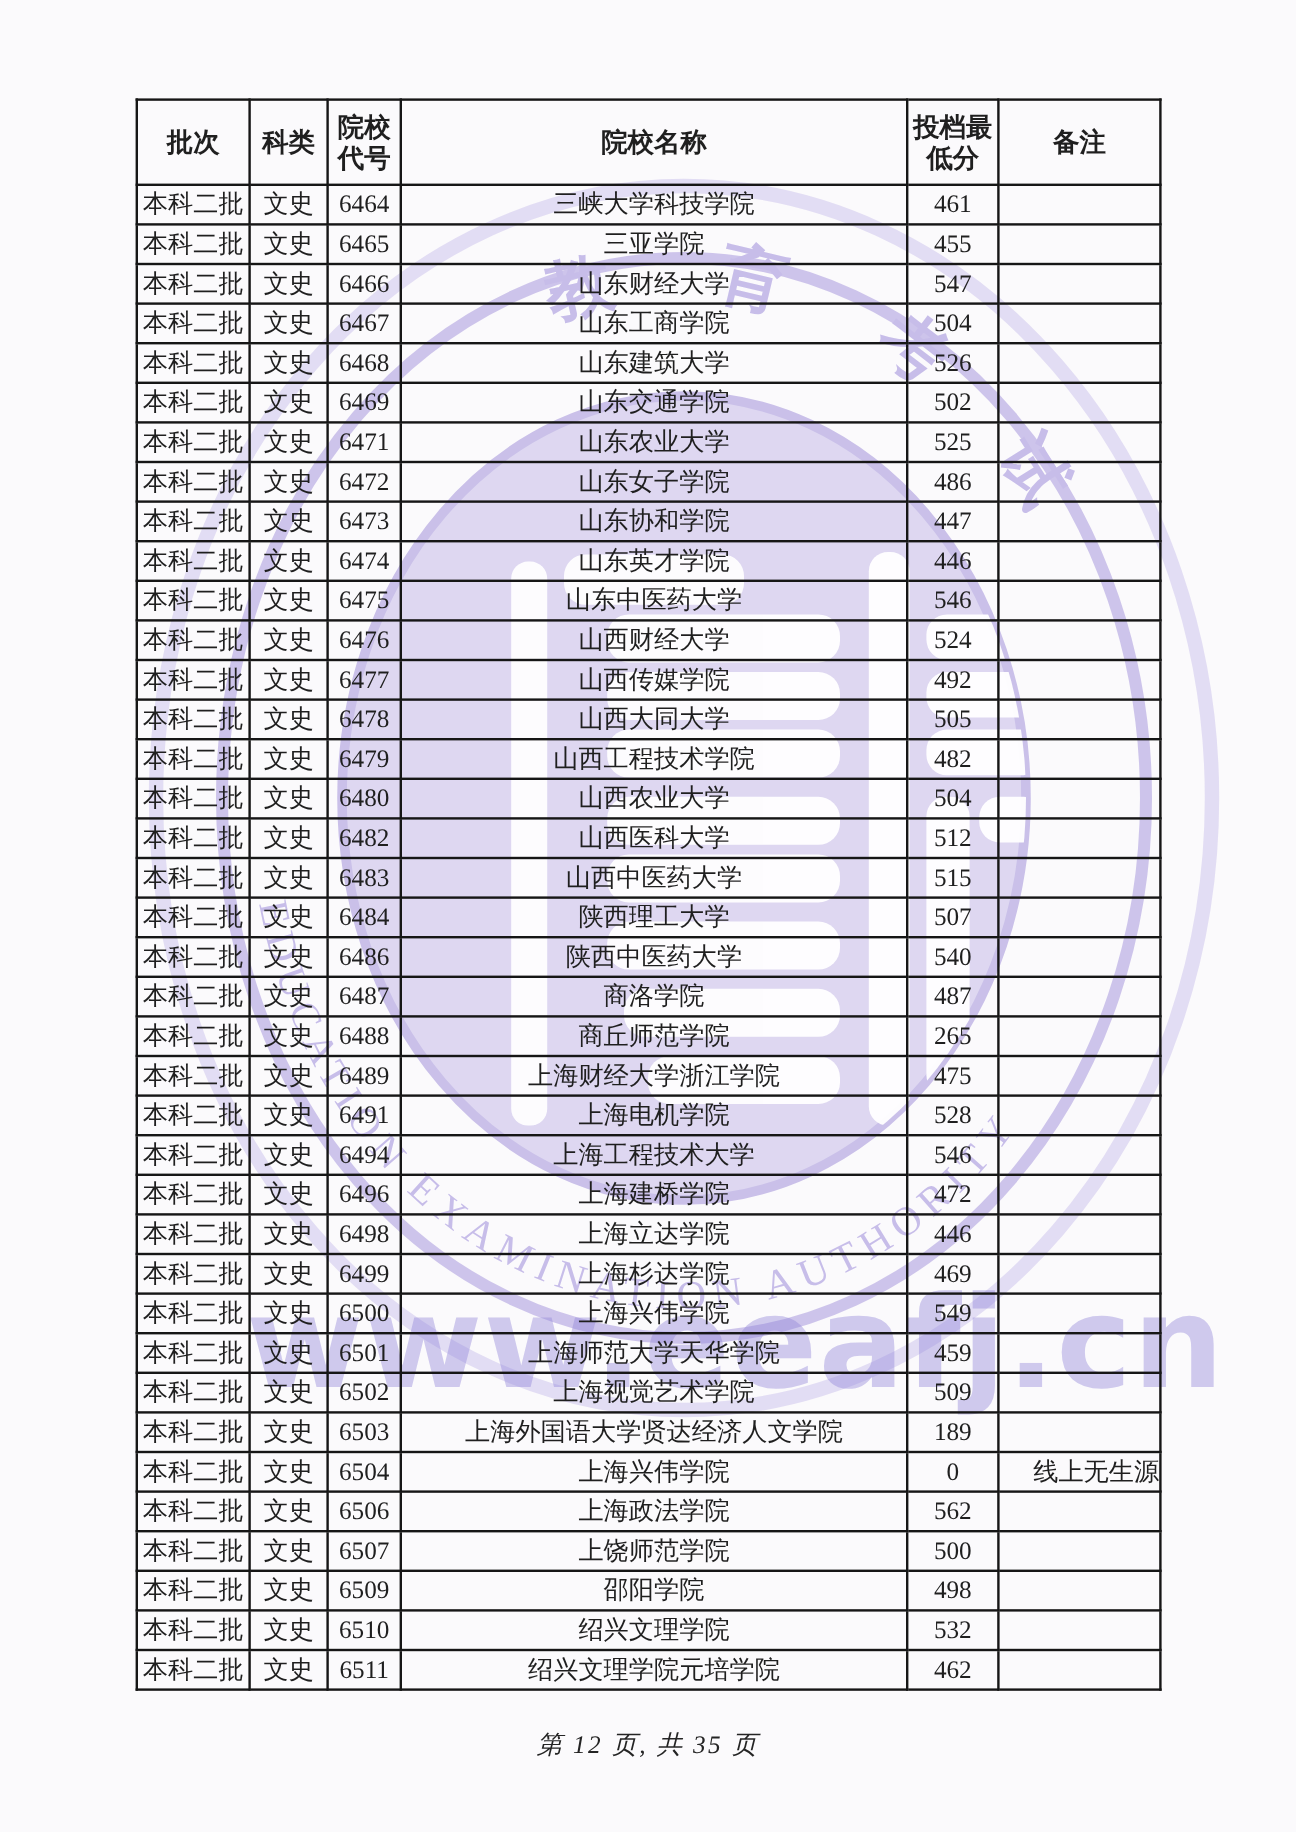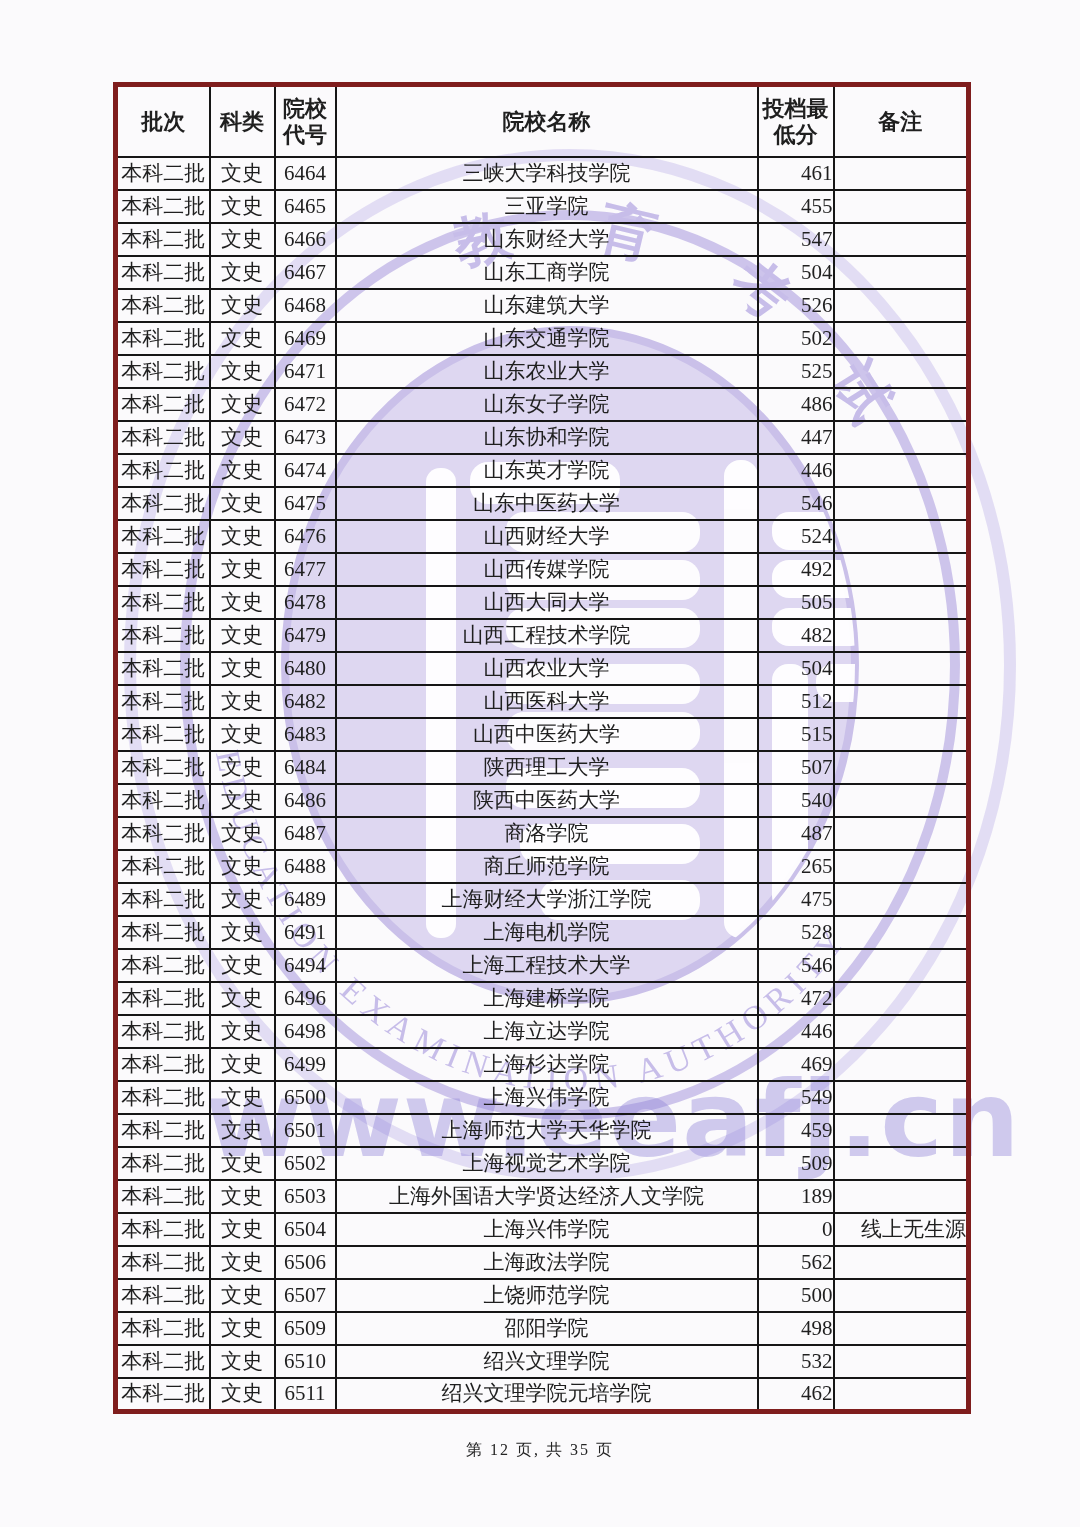--- a/index.html
+++ b/index.html
@@ -26,35 +26,35 @@
     width:853px;table-layout:fixed;
     border-collapse:collapse;
     background:transparent;
   }
   table.scores th,table.scores td{
     border:2px solid #161616;
     padding:0;line-height:1.18;
     background:transparent;
     overflow:hidden;
   }
-  table.scores{border:5px solid #7f1d1d;}
+  table.scores{border:2px solid #7f1d1d;}
   thead th{
     height:69px;font-size:22px;font-weight:bold;
     text-align:center;vertical-align:middle;
   }
   tbody tr{height:33px;}
   tbody td{font-size:21px;vertical-align:middle;}
   td.c0,td.c1,td.c2{text-align:center;}
   td.c3{text-align:center;padding-left:8px;}
-  td.c4{text-align:right;padding-right:7px;font-family:Liberation Serif, serif;}
+  td.c4{text-align:center;padding-right:7px;font-family:Liberation Serif, serif;}
   td.c5{text-align:right;padding-left:6px;margin-top:33px;}
   
   .footer{
     position:absolute;left:0;top:1440px;width:1080px;z-index:1;
-    text-align:center;font-size:16px;letter-spacing:2px;color:#242424;
+    text-align:center;font-size:21px;letter-spacing:2px;color:#242424;font-style:italic;
   }
 </style>
 </head>
 <body>
 
 <div class="page">
 
   <svg class="wm-svg" width="1080" height="1527" viewBox="0 0 1080 1527">
     <defs>
       <clipPath id="sealclip">

